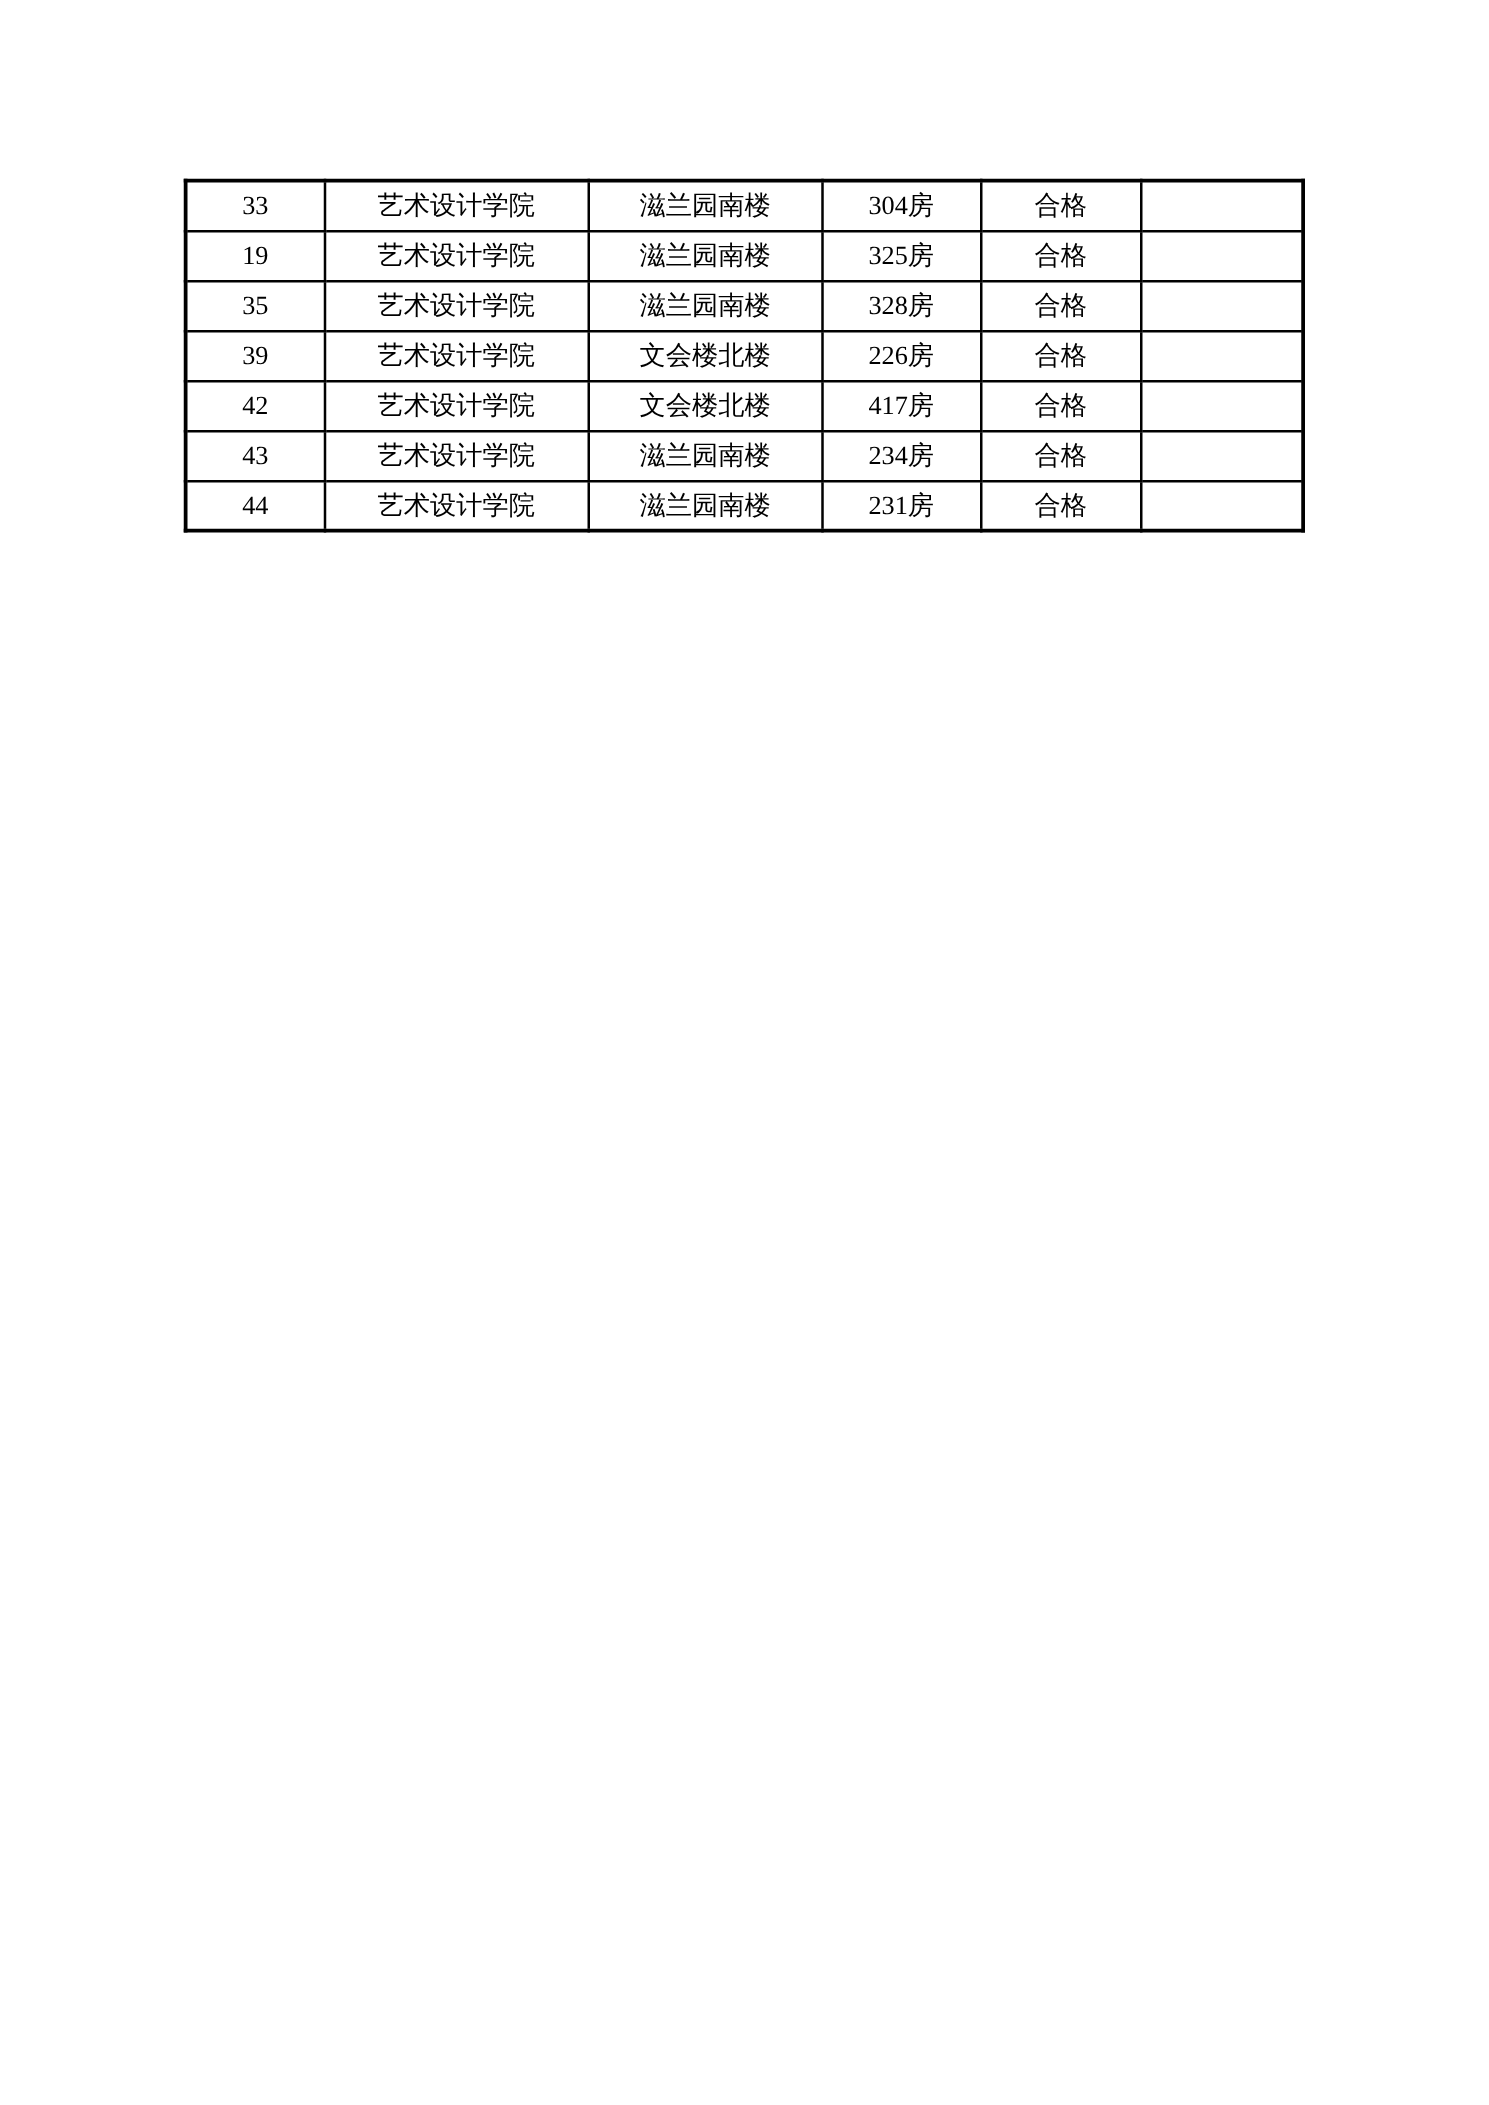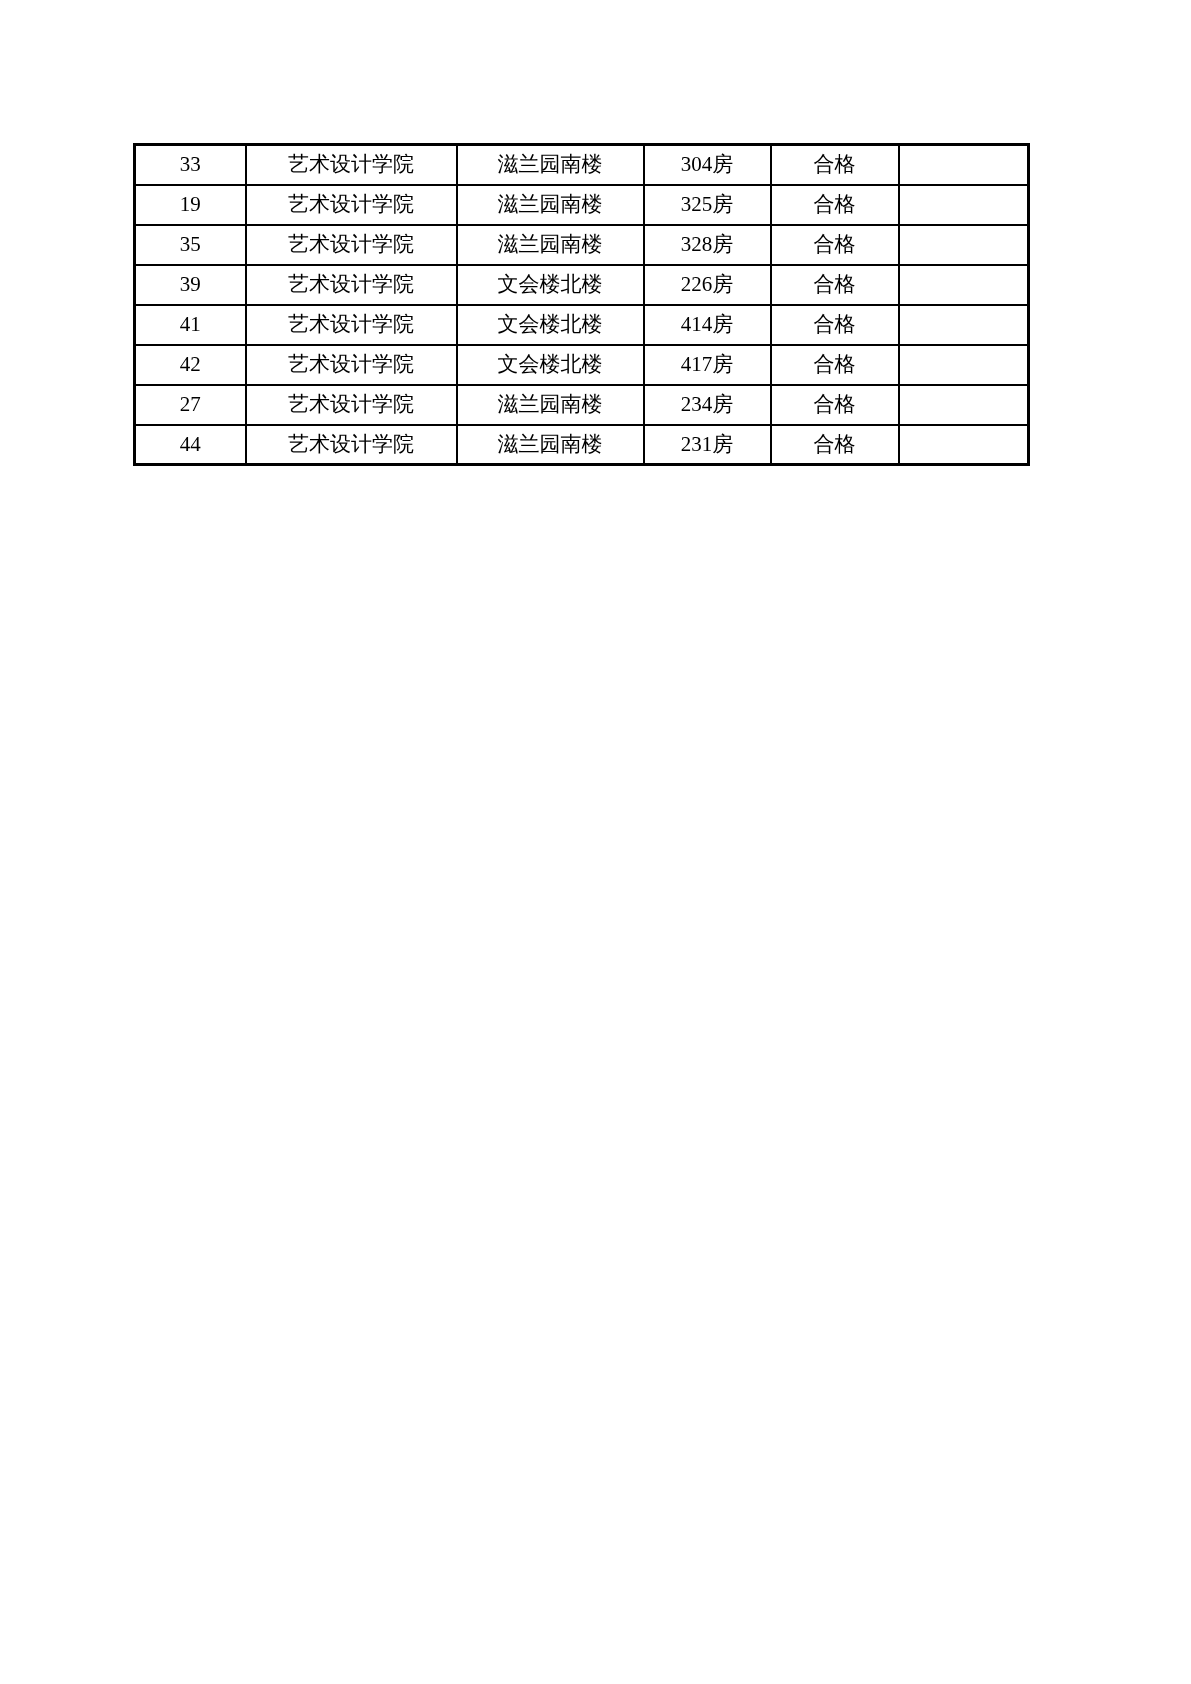--- a/index.html
+++ b/index.html
@@ -11,21 +11,21 @@
     position: relative;
     width: 1191px;
     height: 1684px;
     background: #ffffff;
     color: #000000;
     font-family: "Liberation Serif", "DejaVu Serif", serif;
     overflow: hidden;
   }
   .roster-table {
     position: absolute;
-    left: 133px;
+    left: 147px;
     top: 143px;
     border-collapse: collapse;
     table-layout: fixed;
     border: 3px solid #000000;
   }
   .roster-table tr {
     height: 40px;
   }
   .roster-table td {
     border: 2px solid #000000;
@@ -78,37 +78,29 @@
         </tr>
         <tr>
           <td>39</td>
           <td>艺术设计学院</td>
           <td>文会楼北楼</td>
           <td>226房</td>
           <td>合格</td>
           <td></td>
         </tr>
         <tr>
-          <td>41</td>
-          <td>艺术设计学院</td>
-          <td>文会楼北楼</td>
-          <td>414房</td>
-          <td>合格</td>
-          <td></td>
-        </tr>
-        <tr>
           <td>42</td>
           <td>艺术设计学院</td>
           <td>文会楼北楼</td>
           <td>417房</td>
           <td>合格</td>
           <td></td>
         </tr>
         <tr>
-          <td>27</td>
+          <td>43</td>
           <td>艺术设计学院</td>
           <td>滋兰园南楼</td>
           <td>234房</td>
           <td>合格</td>
           <td></td>
         </tr>
         <tr>
           <td>44</td>
           <td>艺术设计学院</td>
           <td>滋兰园南楼</td>

